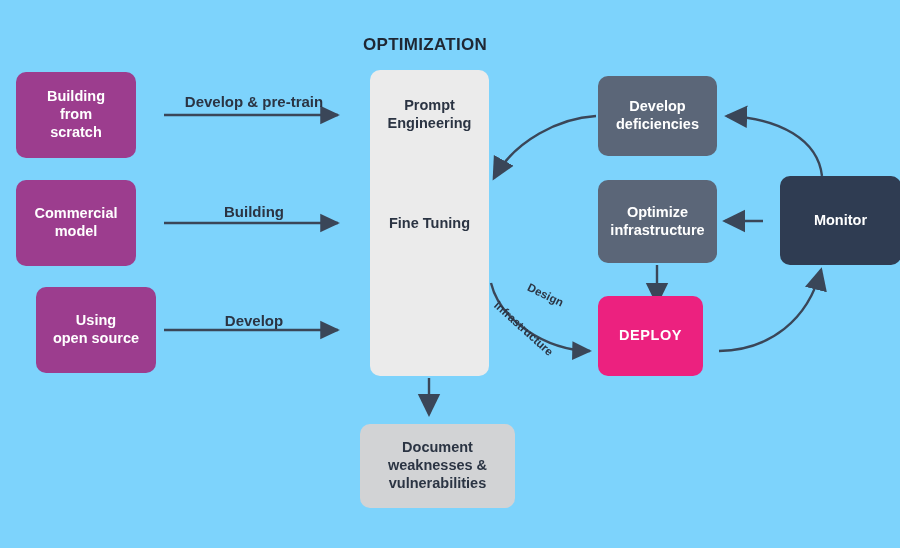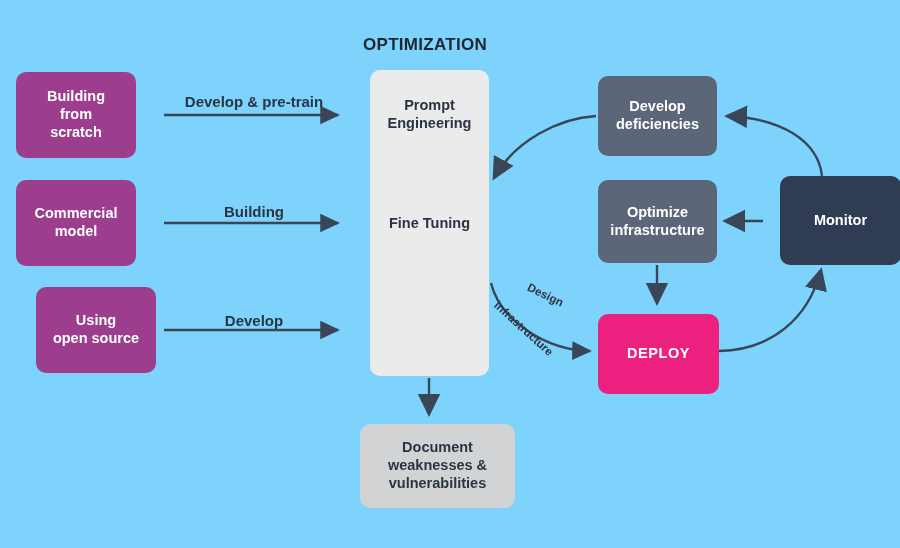--- a/index.html
+++ b/index.html
@@ -177,20 +177,20 @@
     <span>Develop
 deficiencies</span>
   </div>
   <div class="node node-slate" style="left:598px; top:180px; width:119px; height:83px;">
     <span>Optimize
 infrastructure</span>
   </div>
   <div class="node node-navy" style="left:765px; top:176px; width:121px; height:89px;">
     <span>Monitor</span>
   </div>
-  <div class="node node-pink" style="left:598px; top:314px; width:121px; height:80px;">
+  <div class="node node-pink" style="left:598px; top:296px; width:105px; height:80px;">
     <span>DEPLOY</span>
   </div>
 
   <div class="curve-label" style="left:531px; top:281px; transform: rotate(26deg); transform-origin: left top;">Design</div>
   <div class="curve-label" style="left:500px; top:299px; transform: rotate(42deg); transform-origin: left top;">infrastructure</div>
 
 </div>
 
 </body></html>

